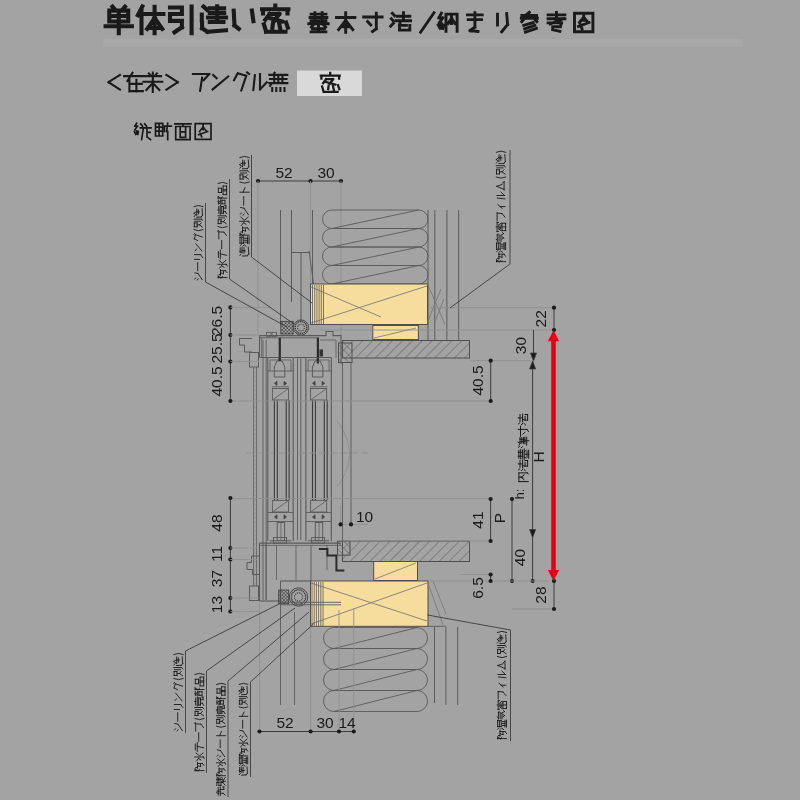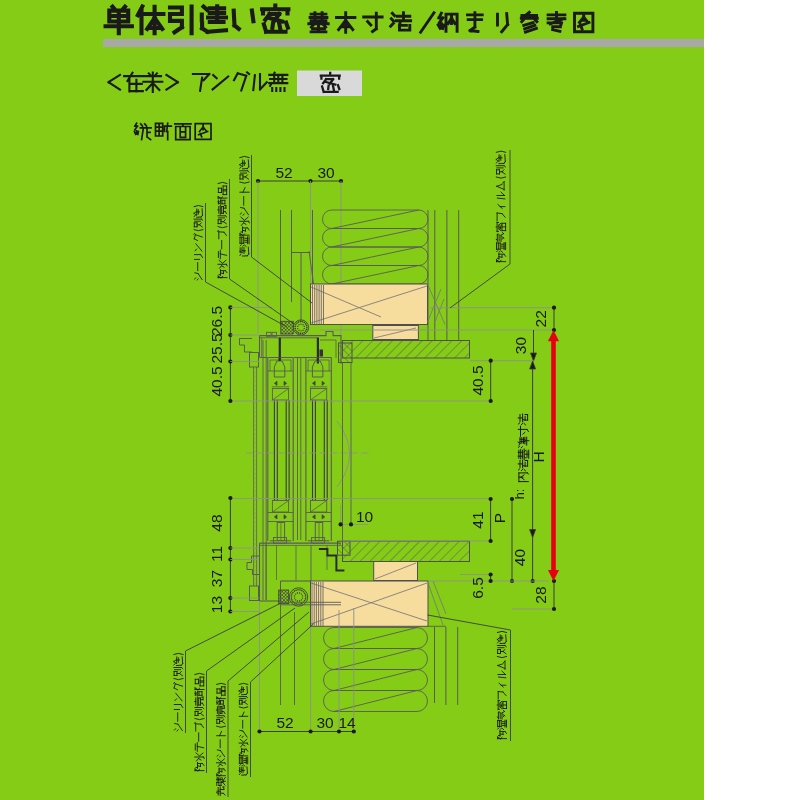--- a/index.html
+++ b/index.html
@@ -1,14 +1,14 @@
 <!DOCTYPE html>
 <html><head><meta charset="utf-8"><style>
 html,body{margin:0;padding:0;background:#ffffff;}
-#page{position:relative;width:704px;height:800px;background:#84cc16;overflow:hidden;font-family:"Liberation Sans",sans-serif;}
+#page{position:relative;width:800px;height:800px;background:#a3a3a3;overflow:hidden;font-family:"Liberation Sans",sans-serif;}
 svg text{font-family:"Liberation Sans",sans-serif;}
 </style></head><body>
 <div id="page">
 <svg width="800" height="800" viewBox="0 0 800 800">
 <defs>
 <pattern id="hb" width="7" height="7" patternUnits="userSpaceOnUse" patternTransform="rotate(45)">
           <line x1="0" y1="0" x2="0" y2="7" stroke="#5a5a5a" stroke-width="1"></line>
         </pattern>
 <pattern id="hb2" width="5" height="5" patternUnits="userSpaceOnUse" patternTransform="rotate(-45)">
           <line x1="0" y1="0" x2="0" y2="5" stroke="#5a5a5a" stroke-width="1"></line>

